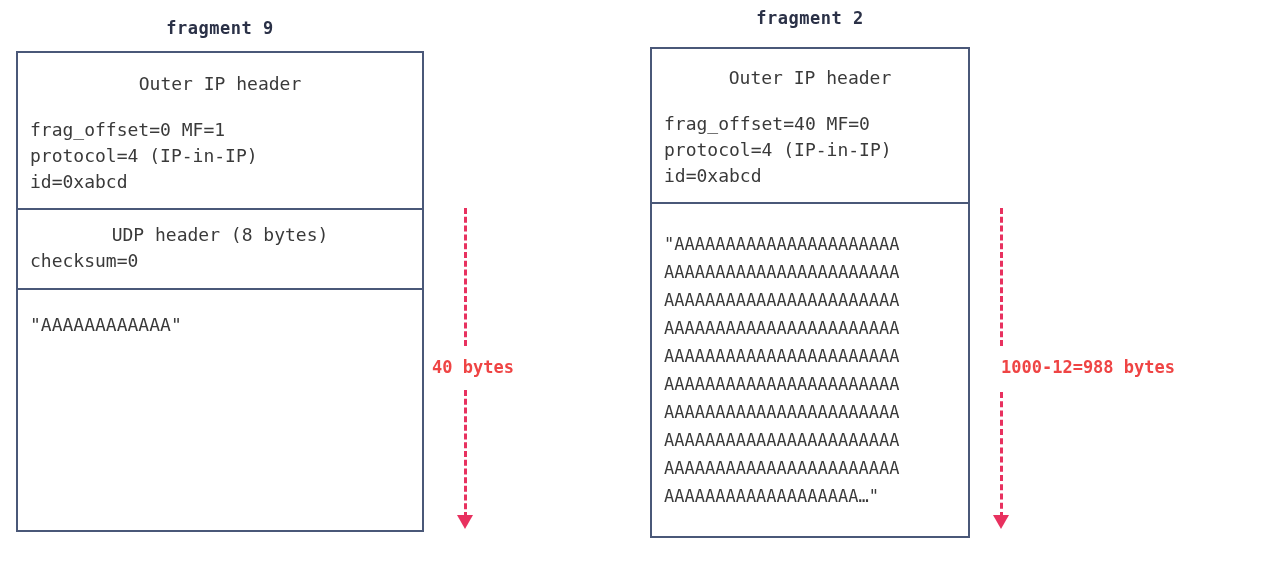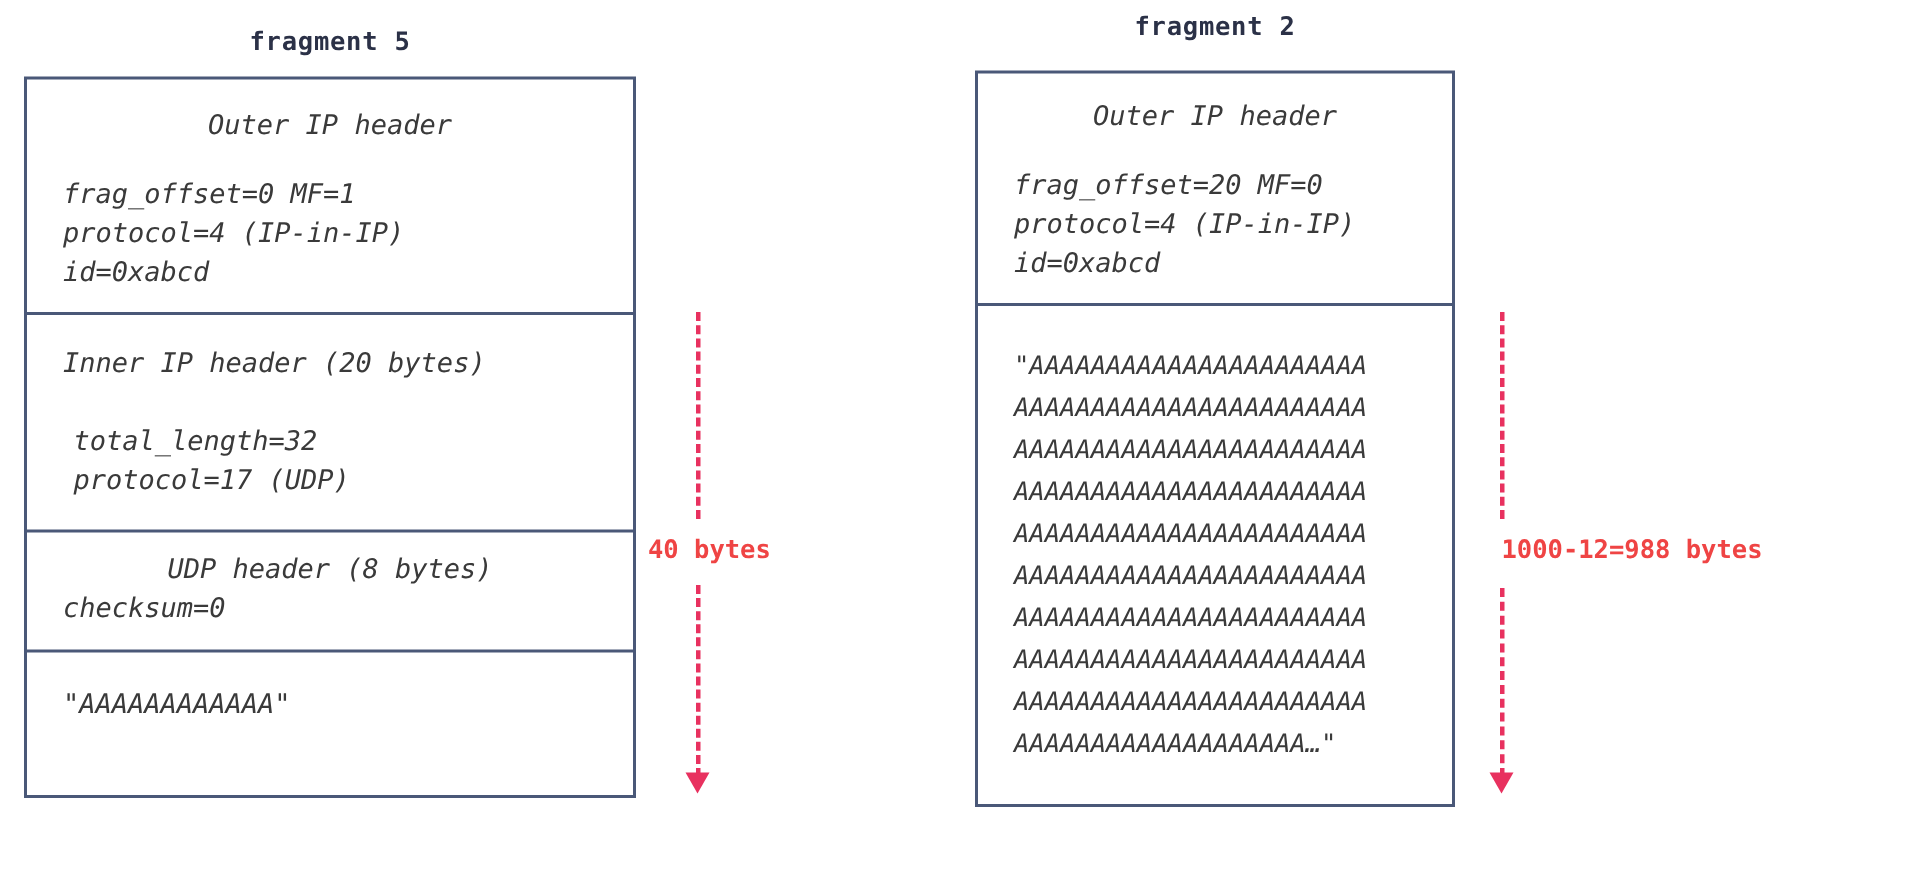--- a/index.html
+++ b/index.html
@@ -40,24 +40,23 @@
     border: 2px solid #4a5878;
     background: #ffffff;
     box-sizing: border-box;
   }
   #box-frag1 { left: 16px;  top: 51px; width: 408px; height: 481px; }
   #box-frag2 { left: 650px; top: 47px; width: 320px; height: 491px; }
 
   .section {
     box-sizing: border-box;
     border-bottom: 2px solid #4a5878;
-    padding: 12px;
+    padding: 0;
     position: relative;
     overflow: hidden;
-    font-style: italic;
   }
   .section:last-child { border-bottom: none; }
 
   .line {
     font-family: "DejaVu Sans Mono", "Liberation Mono", monospace;
     font-size: 18px;
     line-height: 26px;
     color: #3a3a3a;
     white-space: pre;
   }
@@ -120,38 +119,32 @@
   #arrow-right-seg-top    { left: 1000px; top: 208px; height: 138px; }
   #arrow-right-seg-bottom { left: 1000px; top: 392px; height: 126px; }
   #arrow-right-head       { left: 993px;  top: 515px; }
   #label-988bytes         { left: 1001px; top: 357px; }
 </style>
 </head>
 <body>
 
 <div class="canvas">
 
-  <div class="frag-title" id="title-frag1">fragment 5</div>
+  <div class="frag-title" id="title-frag1">fragment 9</div>
 
   <div class="packet-box" id="box-frag1">
 
     <div class="section" id="f1-sec-outer">
       <div class="line centered">Outer IP header</div>
       <div class="gap"></div>
       <div class="line pad-left">frag_offset=0 MF=1</div>
       <div class="line pad-left">protocol=4 (IP-in-IP)</div>
       <div class="line pad-left">id=0xabcd</div>
     </div>
 
-    <div class="section" id="f1-sec-inner">
-      <div class="line pad-left">Inner IP header (20 bytes)</div>
-      <div class="gap"></div>
-      <div class="line indent1">total_length=32</div>
-      <div class="line indent1">protocol=17 (UDP)</div>
-    </div>
 
     <div class="section" id="f1-sec-udp">
       <div class="line centered">UDP header (8 bytes)</div>
       <div class="line pad-left">checksum=0</div>
     </div>
 
     <div class="section" id="f1-sec-pay">
       <div class="line pad-left">"AAAAAAAAAAAA"</div>
     </div>
   </div>
@@ -163,21 +156,21 @@
     <div class="arrow-head" id="arrow-left-head"></div>
   </div>
 
   <div class="frag-title" id="title-frag2">fragment 2</div>
 
   <div class="packet-box" id="box-frag2">
 
     <div class="section" id="f2-sec-outer">
       <div class="line centered">Outer IP header</div>
       <div class="gap"></div>
-      <div class="line pad-left">frag_offset=20 MF=0</div>
+      <div class="line pad-left">frag_offset=40 MF=0</div>
       <div class="line pad-left">protocol=4 (IP-in-IP)</div>
       <div class="line pad-left">id=0xabcd</div>
     </div>
 
     <div class="section payload-block" id="f2-sec-pay">
       <div class="line">"AAAAAAAAAAAAAAAAAAAAAA</div>
       <div class="line">AAAAAAAAAAAAAAAAAAAAAAA</div>
       <div class="line">AAAAAAAAAAAAAAAAAAAAAAA</div>
       <div class="line">AAAAAAAAAAAAAAAAAAAAAAA</div>
       <div class="line">AAAAAAAAAAAAAAAAAAAAAAA</div>

